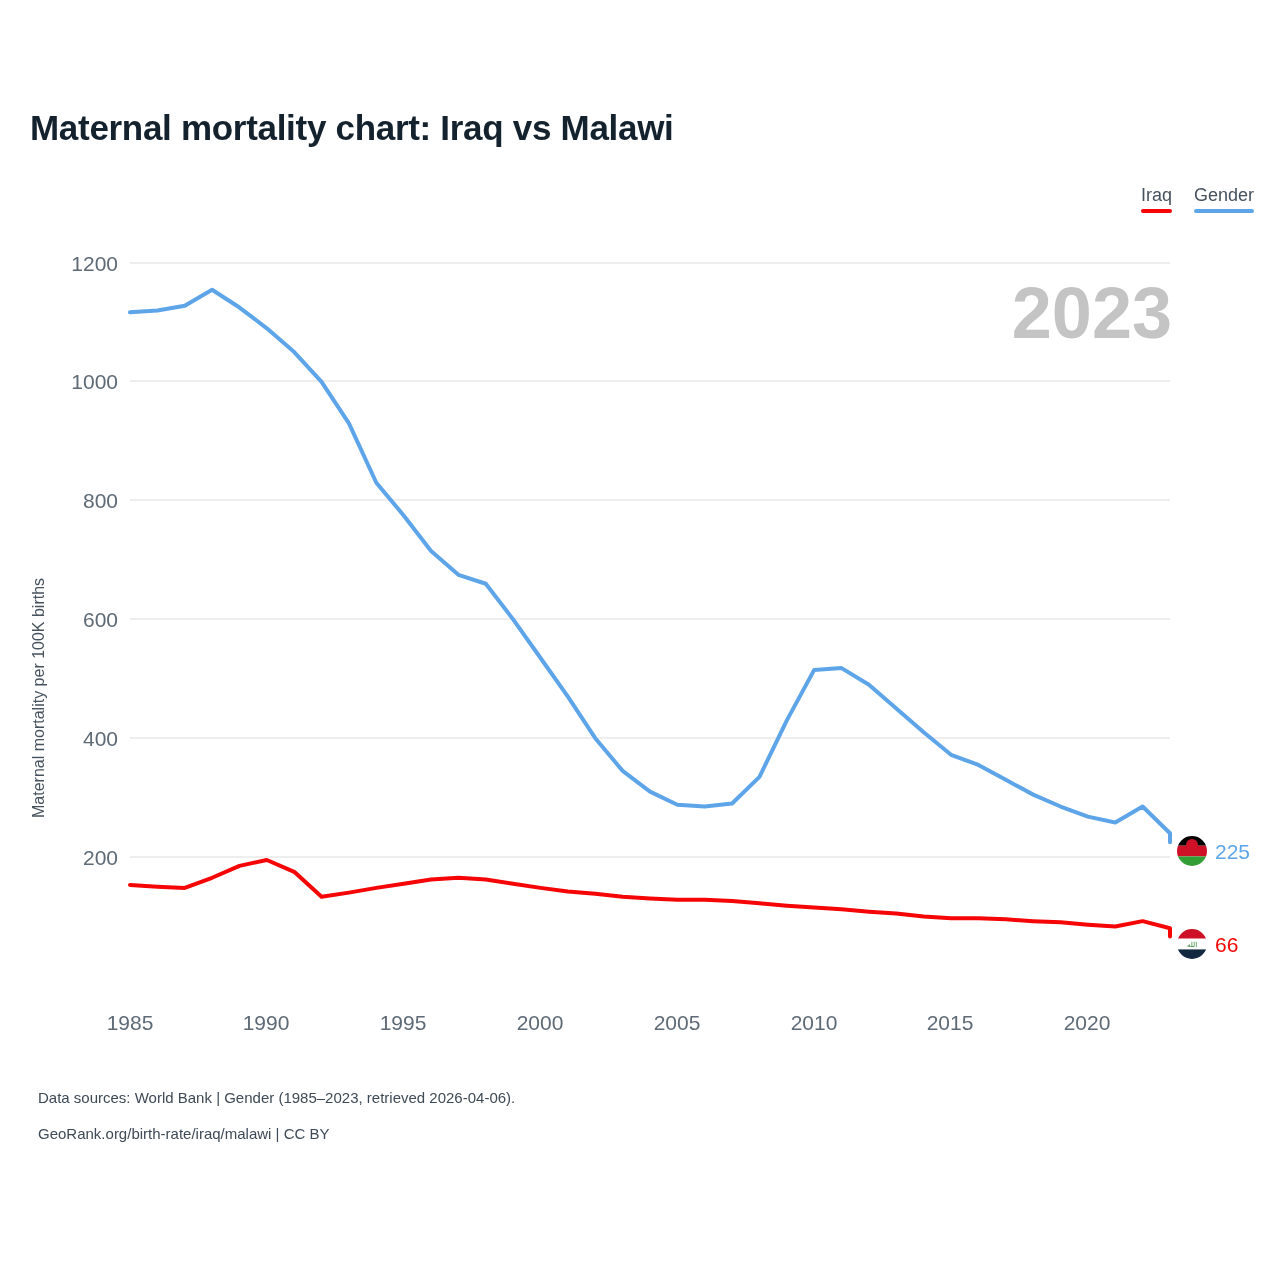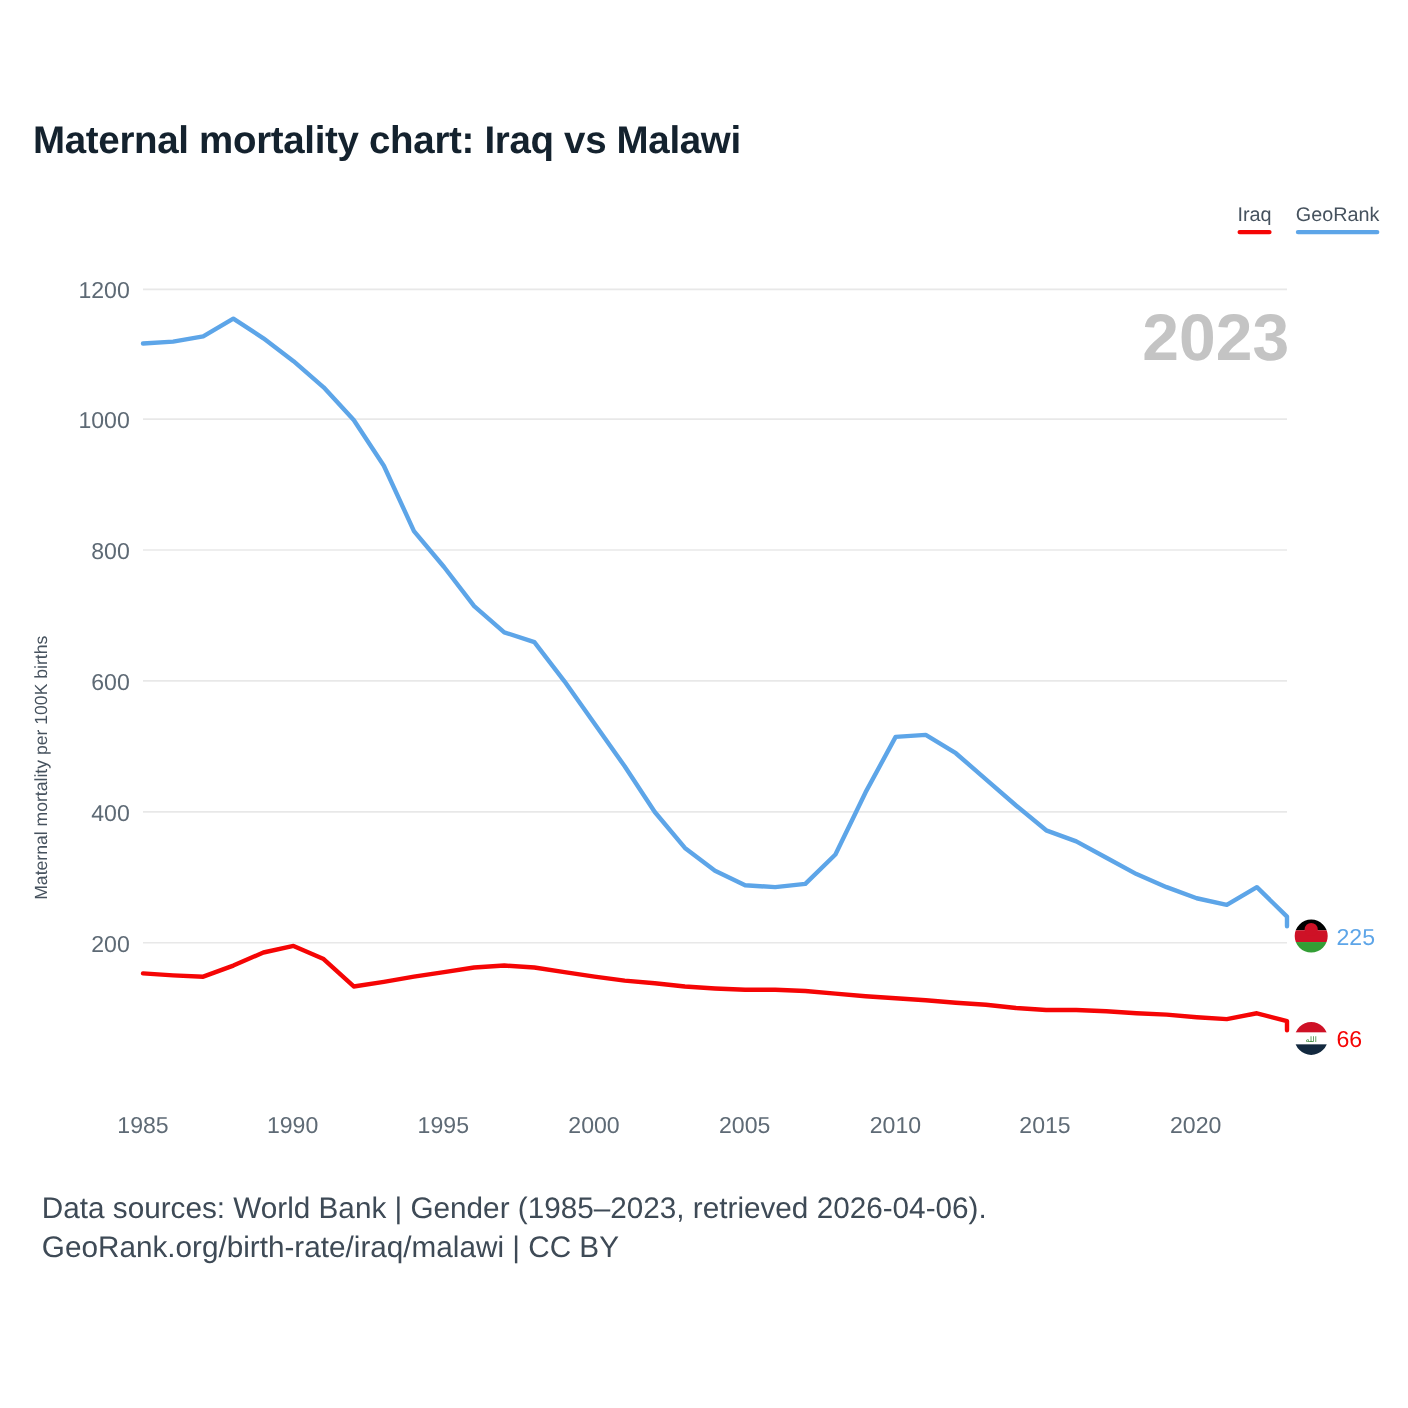--- a/index.html
+++ b/index.html
@@ -55,21 +55,21 @@
     margin-top: 2px;
     border-radius: 2px;
   }
   .legend-rule.iraq { background: #f50505; }
   .legend-rule.malawi { background: #5da5e8; }
 
   .year-watermark {
     position: absolute;
     right: 108px;
     top: 272px;
-    font-size: 60px;
+    font-size: 72px;
     font-weight: bold;
     color: #c4c4c4;
     letter-spacing: 0px;
   }
   .ylabel {
     position: absolute;
     left: 30px;
     top: 418px;
     width: 20px;
     font-size: 16px;
@@ -106,40 +106,40 @@
     stroke-linecap: round;
   }
   .endlabel {
     font-size: 21px;
     font-family: "Liberation Sans", sans-serif;
   }
   .footer {
     position: absolute;
     left: 38px;
     top: 1080px;
-    font-size: 27px;
+    font-size: 15px;
     color: #3e4a56;
     line-height: 36px;
   }
   .footer div { white-space: nowrap; }
 </style>
 </head>
 <body>
 
 <div id="chart-root">
 
   <div class="title">Maternal mortality chart: Iraq vs Malawi</div>
 
   <div class="legend">
     <div class="legend-item">
       <span class="legend-label">Iraq</span>
       <span class="legend-rule iraq"></span>
     </div>
     <div class="legend-item">
-      <span class="legend-label">GeoRank</span>
+      <span class="legend-label">Gender</span>
       <span class="legend-rule malawi"></span>
     </div>
   </div>
 
   <div class="year-watermark">2023</div>
 
   <div class="ylabel">Maternal mortality per 100K births</div>
 
   <svg class="plot" width="1280" height="1060">
     <g>

